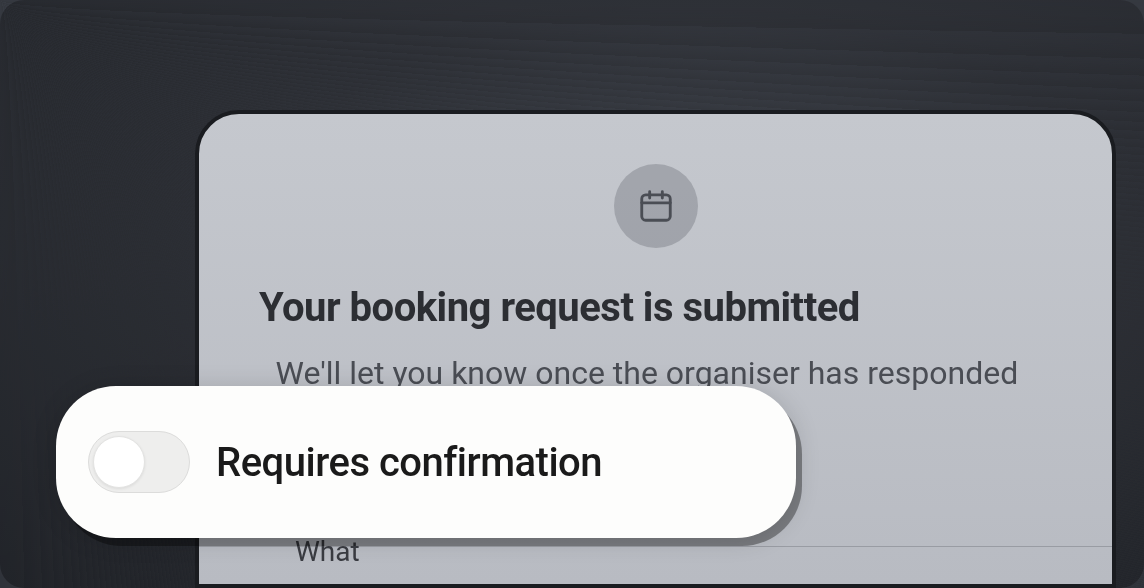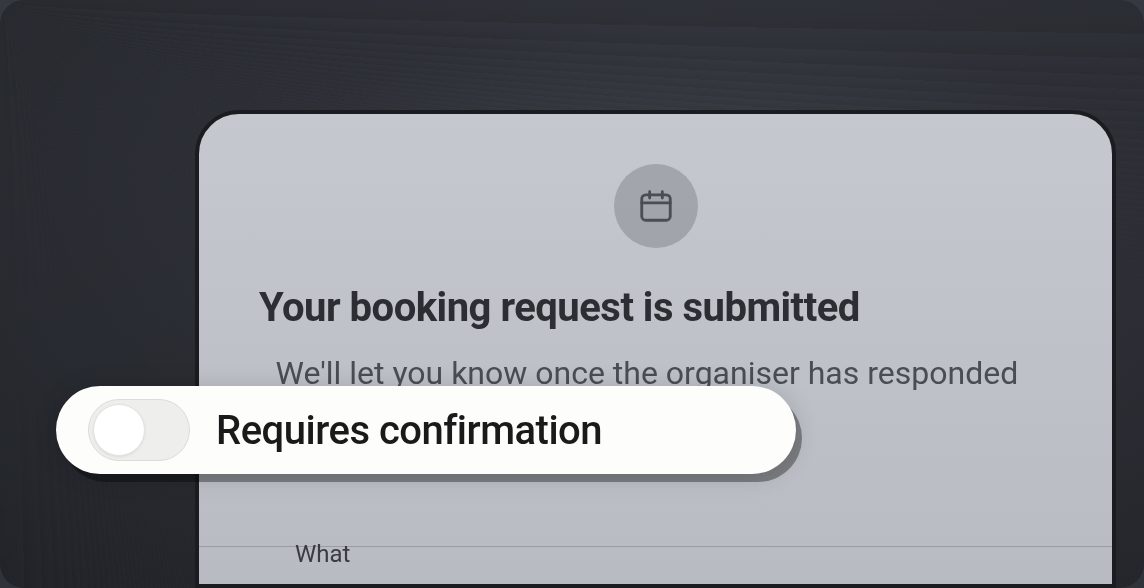--- a/index.html
+++ b/index.html
@@ -95,31 +95,31 @@
       position: absolute;
       left: 0;
       right: 0;
       bottom: 16px;
       display: flex;
       padding: 0 96px;
       gap: 172px;
     }
 
     .detail-label, .detail-value {
-      font-size: 24px;
+      font-size: 28px;
       color: #3a3c42;
       font-weight: 400;
     }
 
     .toggle-pill {
       position: absolute;
       top: 386px;
       left: 56px;
       width: 740px;
-      height: 88px;
+      height: 152px;
       background: #fdfdfc;
       border-radius: 60px;
       display: flex;
       align-items: center;
       padding: 0 32px;
       gap: 26px;
       box-shadow: 6px 8px 0 rgba(0, 0, 0, 0.35), 0 2px 24px rgba(0,0,0,0.15);
       z-index: 10;
     }
 

